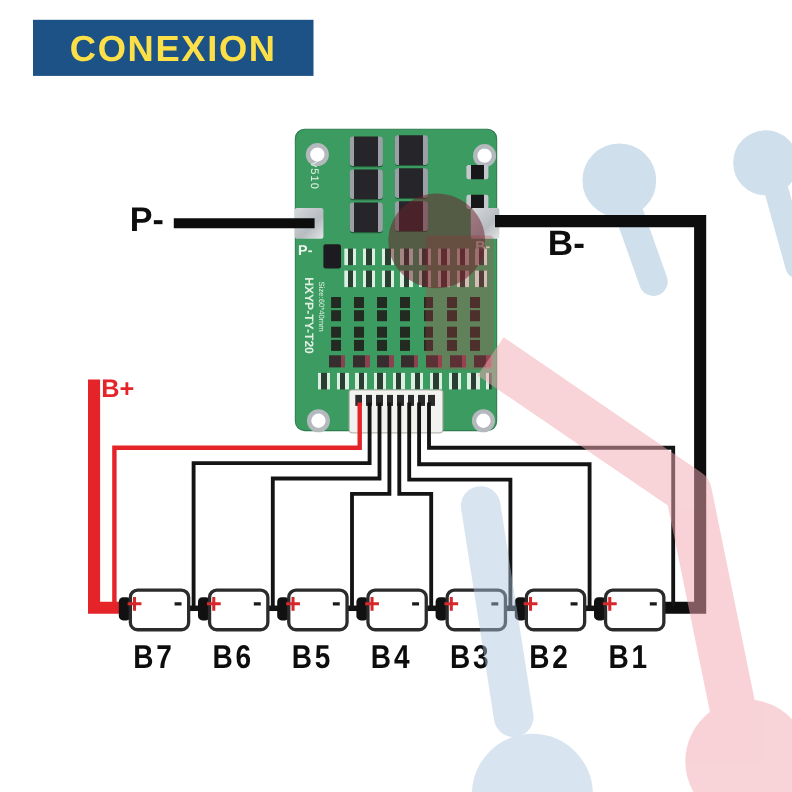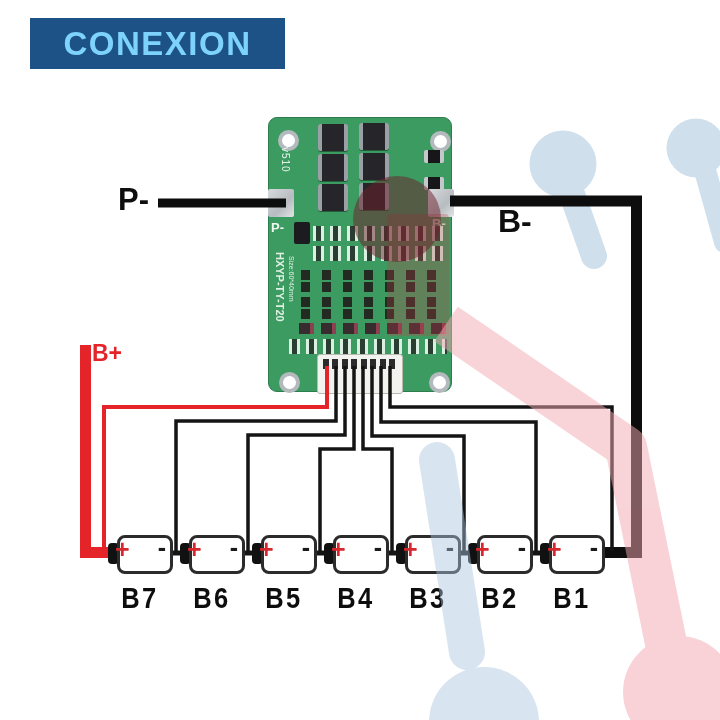--- a/index.html
+++ b/index.html
@@ -8,21 +8,21 @@
     overflow:hidden;font-family:"Liberation Sans",sans-serif;
   }
   svg.layer{position:absolute;left:0;top:0;width:720px;height:720px;}
 
   
   .banner{
     position:absolute;left:30px;top:18px;width:255px;height:51px;
     background:#1d5286;display:flex;align-items:center;justify-content:center;
   }
   .banner span{
-    color:#7dd3fc;font-size:33px;font-weight:bold;letter-spacing:1.5px;
+    color:#fde047;font-size:33px;font-weight:bold;letter-spacing:1.5px;
   }
 
   
   .term{position:absolute;font-weight:bold;color:#0e0e0e;}
   .term.pminus{left:118px;top:182px;font-size:31px;}
   .term.bminus{left:498px;top:203px;font-size:32px;}
   .term.bplus{left:92px;top:340px;font-size:23px;color:#e5242a;}
 
   
   .board{

